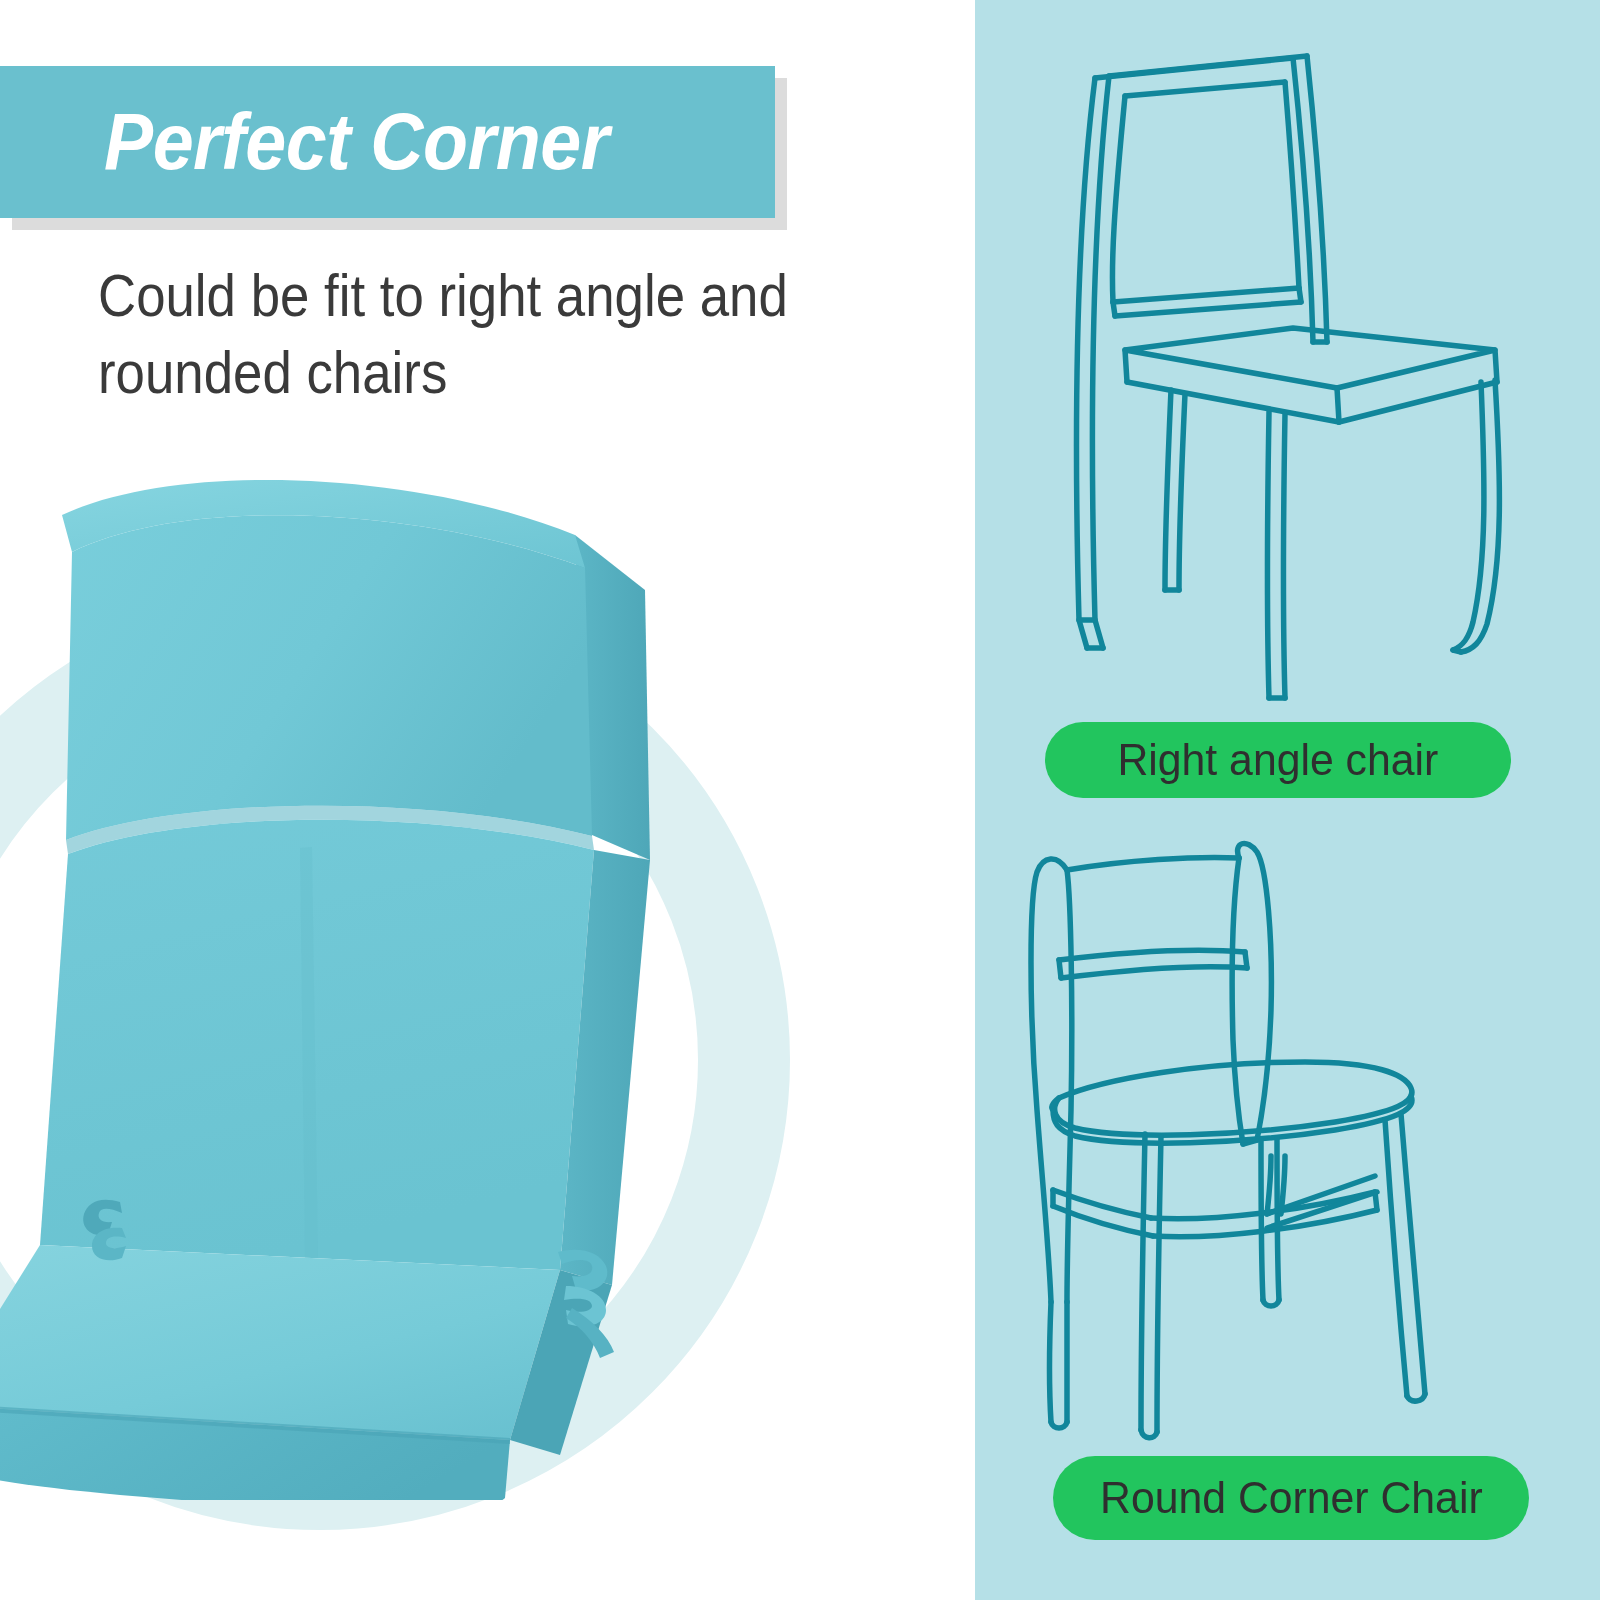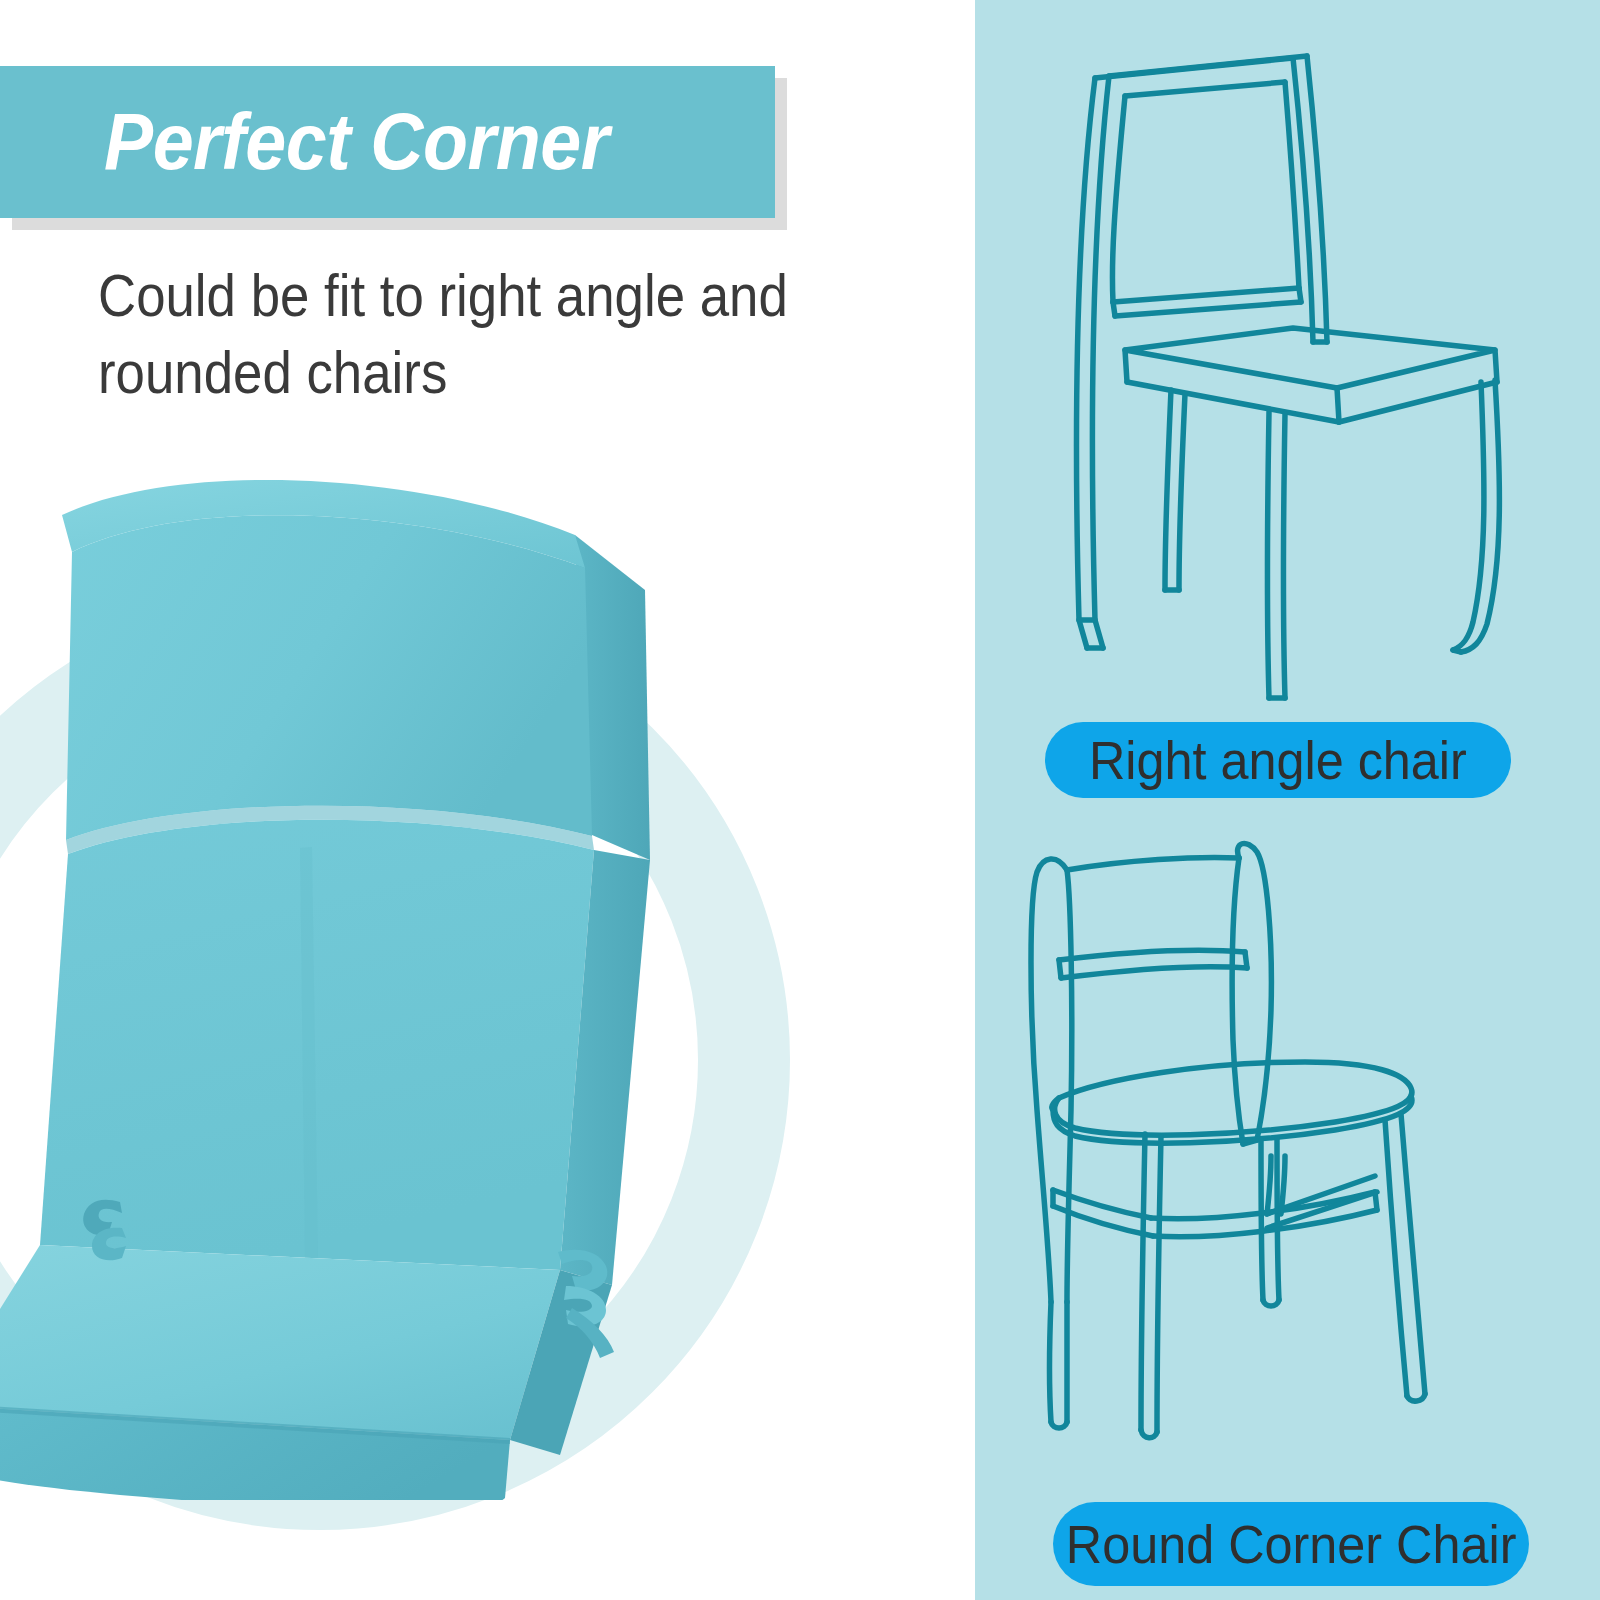--- a/index.html
+++ b/index.html
@@ -106,35 +106,35 @@
   }
   #chair-1-wrap { top: 30px; height: 680px; }
   #chair-2-wrap { top: 810px; height: 660px; }
 
   
   .pill {
     position: absolute;
     display: flex;
     align-items: center;
     justify-content: center;
-    background: #0ea5e9;
+    background: #22c55e;
     border-radius: 60px;
     color: #2f2f2f;
-    font-size: 53px;
+    font-size: 45px;
     font-weight: 400;
     font-family: "Liberation Sans Narrow", "Liberation Sans", sans-serif;
     white-space: nowrap;
   }
   #pill-right-angle {
     left: 70px; top: 722px;
     width: 466px; height: 76px;
   }
   #pill-round-corner {
     left: 78px; top: 1456px;
-    width: 476px; height: 84px; margin-top: 46px;
+    width: 476px; height: 84px;
   }
   .pill-label { transform: scaleX(0.95); }
 </style>
 </head>
 <body>
 
 <div id="page">
 
   <div id="left-panel">
 

